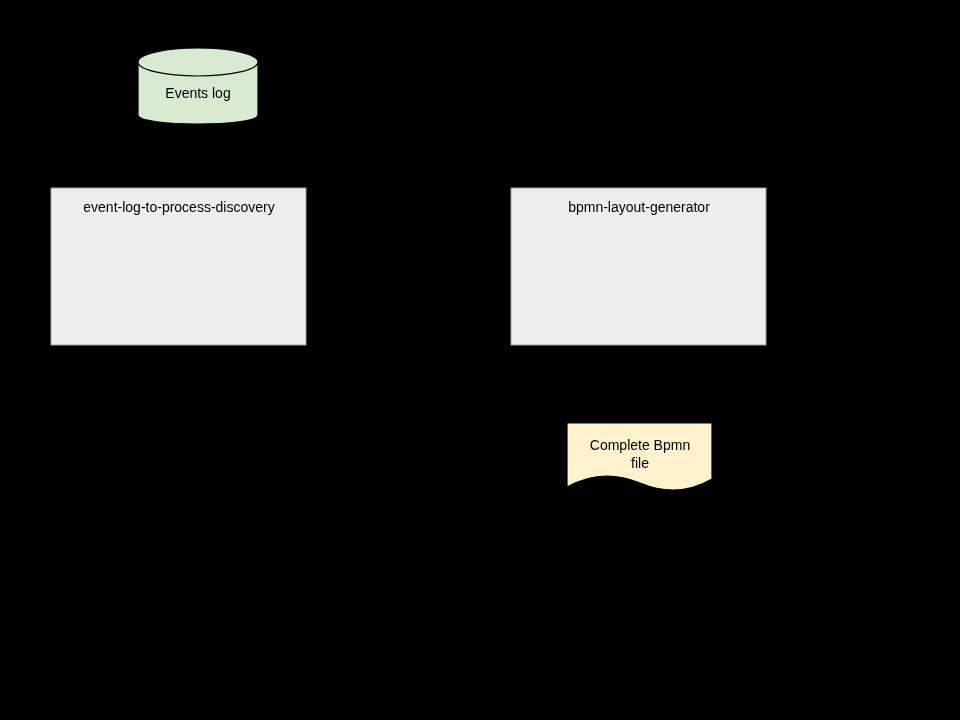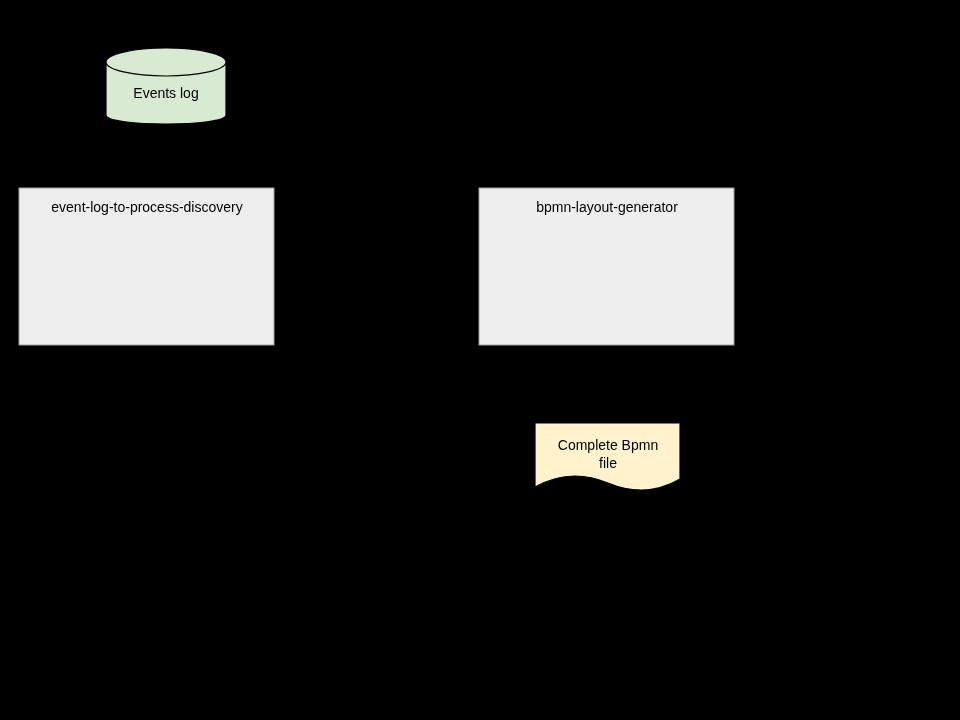--- a/index.html
+++ b/index.html
@@ -8,20 +8,21 @@
     width: 960px;
     height: 720px;
     background: #000;
     font-family: Arial, Helvetica, sans-serif;
     overflow: hidden;
   }
   .stage {
     position: relative;
     width: 880px;
     height: 720px;
+    padding-left: 32px;
   }
   .node-label {
     font-size: 14px;
     fill: #000;
     text-anchor: middle;
     dominant-baseline: middle;
   }
 </style>
 </head>
 <body>

